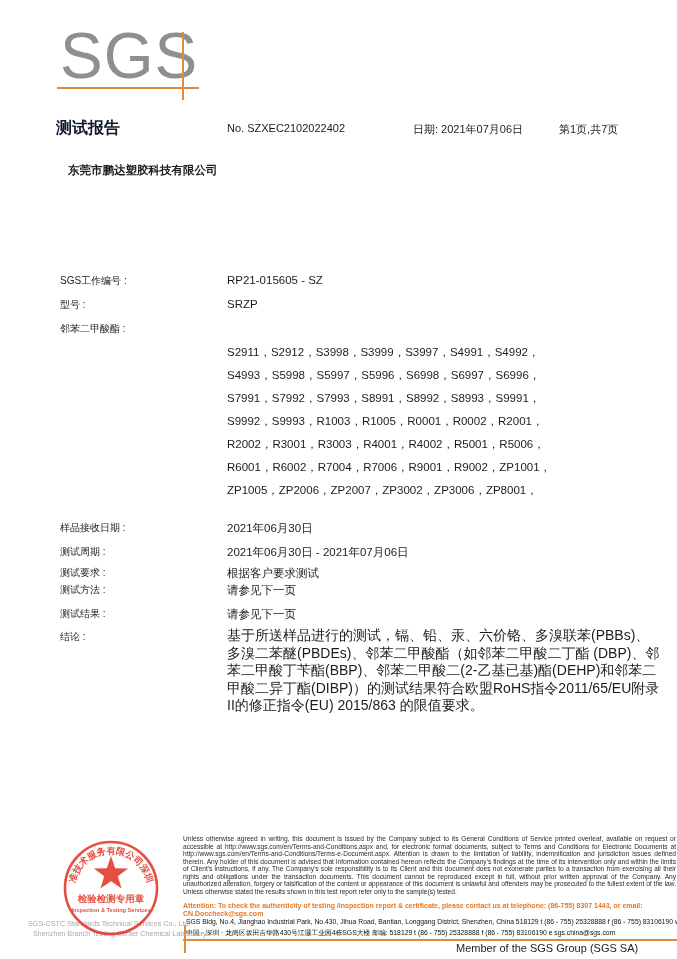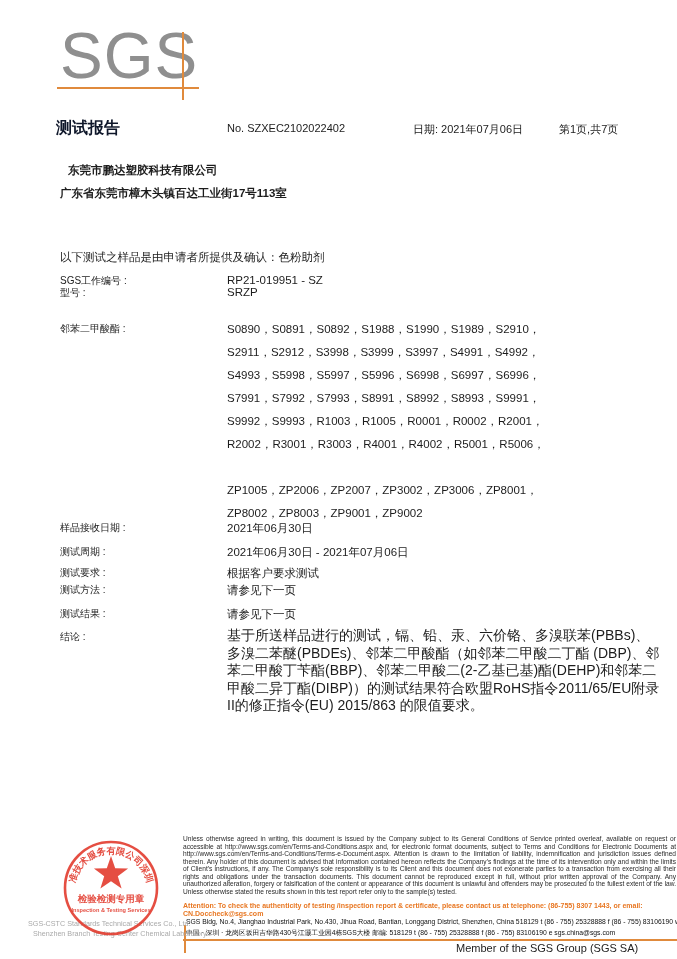--- a/index.html
+++ b/index.html
@@ -18,21 +18,21 @@
   .hdr-date{left:413px;top:122px;font-size:11px;}
   .hdr-page{left:545px;top:122px;font-size:11px;margin-left:14px;}
   
   .co-name{left:68px;top:163px;font-size:11.5px;font-weight:bold;}
   .co-addr{left:60px;top:186px;font-size:11.5px;font-weight:bold;}
   
   .intro{left:60px;top:250px;font-size:11.5px;}
   
   .flabel{left:60px;font-size:10px;}
   .fvalue{left:227px;font-size:11.5px;}
-  .t274{top:274px}.t298{top:286px}.t322{top:322px}
+  .t274{top:274px}.t298{top:298px}.t322{top:322px}
   .t345{top:345px}.t368{top:368px}.t391{top:391px}.t414{top:414px}
   .t437{top:437px}.t460{top:460px}.t483{top:483px}.t506{top:506px}
   .t521{top:521px}.t545{top:545px}.t566{top:566px}.t583{top:583px}.t607{top:607px}.t630{top:630px}
   .conclusion{left:227px;top:627px;width:433px;font-size:14px;line-height:17.5px;text-align:left;}
   
   .disclaimer{left:183px;top:835px;width:493px;font-size:6.6px;line-height:7.5px;color:#2a2a2a;text-align:justify;}
   .attention{left:183px;top:902px;width:493px;font-size:7px;line-height:8px;font-weight:bold;color:#e87722;}
   .addr-en{left:186px;top:918px;width:490px;font-size:6.8px;color:#111;white-space:nowrap;}
   .addr-cn{left:186px;top:928px;width:490px;font-size:6.8px;color:#111;white-space:nowrap;}
   .foot-hline{left:183px;top:939px;width:494px;height:1.5px;background:#e08a3c;}
@@ -50,39 +50,36 @@
   <div class="abs logo-text">SGS</div>
   <div class="abs logo-hline"></div>
   <div class="abs logo-vline"></div>
 
   <div class="abs hdr-title">测试报告</div>
   <div class="abs hdr-no">No. SZXEC2102022402</div>
   <div class="abs hdr-date">日期: 2021年07月06日</div>
   <div class="abs hdr-page">第1页,共7页</div>
 
   <div class="abs co-name">东莞市鹏达塑胶科技有限公司</div>
-  <div class="abs co-addr">广东省东莞市樟木头镇百达工业街17号113室</div>
 
-  <div class="abs intro">以下测试之样品是由申请者所提供及确认：色粉助剂</div>
 
   <div class="abs flabel t274">SGS工作编号 :</div>
-  <div class="abs fvalue t274">RP21-019951 - SZ</div>
+  <div class="abs fvalue t274">RP21-015605 - SZ</div>
 
   <div class="abs flabel t298">型号 :</div>
   <div class="abs fvalue t298">SRZP</div>
 
   <div class="abs flabel t322">邻苯二甲酸酯 :</div>
-  <div class="abs fvalue t322">S0890，S0891，S0892，S1988，S1990，S1989，S2910，</div>
   <div class="abs fvalue t345">S2911，S2912，S3998，S3999，S3997，S4991，S4992，</div>
   <div class="abs fvalue t368">S4993，S5998，S5997，S5996，S6998，S6997，S6996，</div>
   <div class="abs fvalue t391">S7991，S7992，S7993，S8991，S8992，S8993，S9991，</div>
   <div class="abs fvalue t414">S9992，S9993，R1003，R1005，R0001，R0002，R2001，</div>
   <div class="abs fvalue t437">R2002，R3001，R3003，R4001，R4002，R5001，R5006，</div>
+  <div class="abs fvalue t460">R6001，R6002，R7004，R7006，R9001，R9002，ZP1001，</div>
   <div class="abs fvalue t483">ZP1005，ZP2006，ZP2007，ZP3002，ZP3006，ZP8001，</div>
-  <div class="abs fvalue t506">ZP8002，ZP8003，ZP9001，ZP9002</div>
 
   <div class="abs flabel t521">样品接收日期 :</div>
   <div class="abs fvalue t521">2021年06月30日</div>
 
   <div class="abs flabel t545">测试周期 :</div>
   <div class="abs fvalue t545">2021年06月30日 - 2021年07月06日</div>
 
   <div class="abs flabel t566">测试要求 :</div>
   <div class="abs fvalue t566">根据客户要求测试</div>
 

